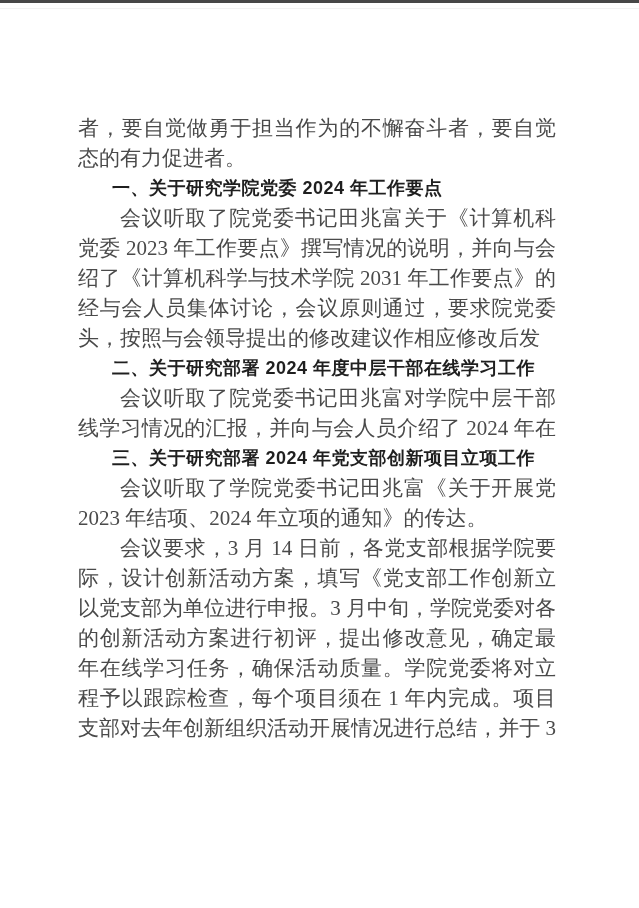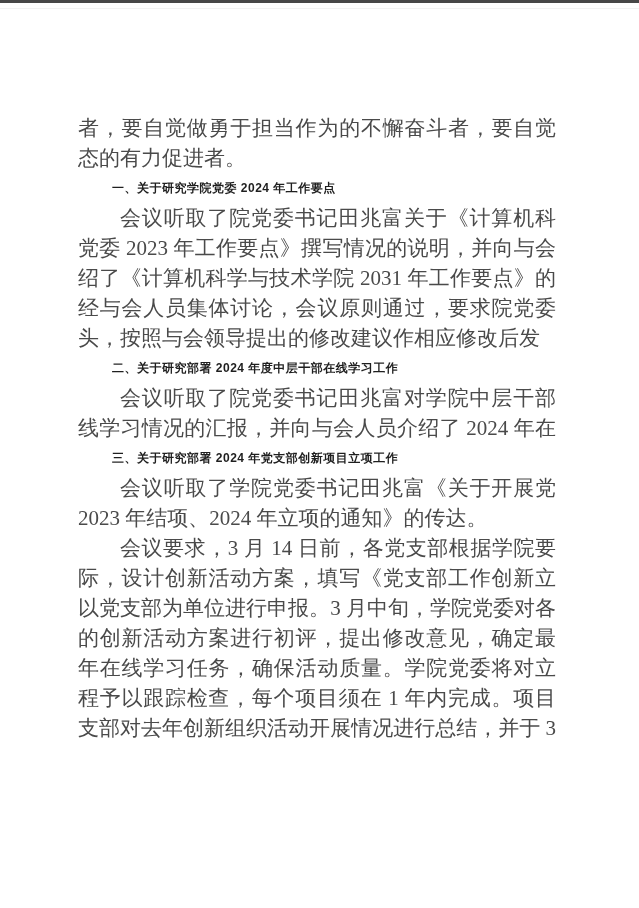--- a/index.html
+++ b/index.html
@@ -44,21 +44,21 @@
     overflow: hidden;
   }
   .line.fill {
     text-align: justify;
     text-align-last: justify;
   }
   .line.indent { text-indent: 42px; }
   .line.heading {
     font-family: "Liberation Sans", sans-serif;
     font-weight: 700;
-    font-size: 12px;
+    font-size: 18px;
     letter-spacing: 0.5px;
     color: var(--heading-text, #1f1f1f);
     text-indent: 34px;
     text-align: left;
     text-align-last: left;
   }
 </style>
 </head>
 <body style="--background: #ffffff; --top-bar: #474747; --divider: #f2f2f2; --body-text: #4a4a4a; --heading-text: #1f1f1f;">
 

